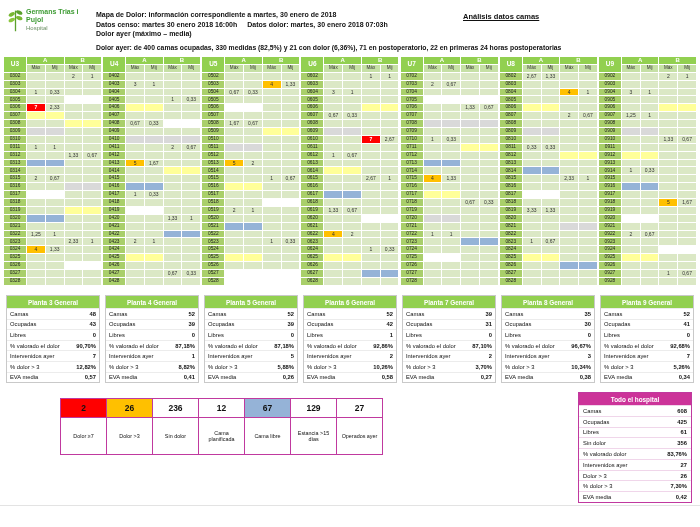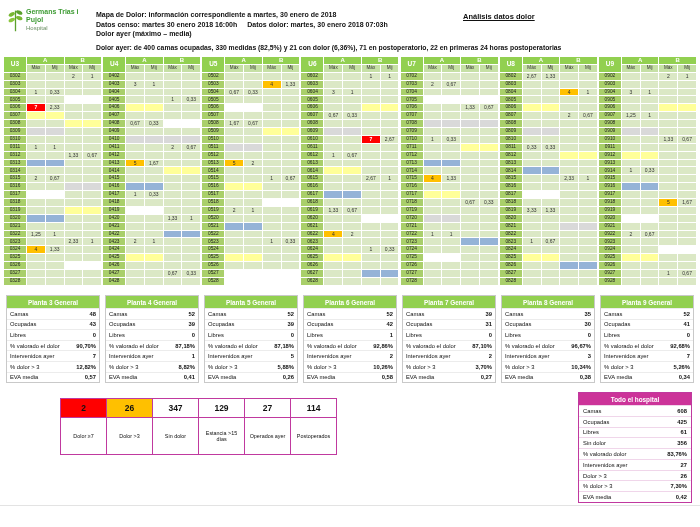--- a/index.html
+++ b/index.html
@@ -72,21 +72,21 @@
         <span class="logo-sub">Hospital</span>
       </div>
     </div>
     <div class="titles">
       <div class="t1">Mapa de Dolor: información correspondiente a martes, 30 enero de 2018</div>
       <div class="t2">
         <span>Datos censo: martes 30 enero 2018 16:00h</span><span>Datos dolor: martes, 30 enero 2018 07:03h</span>
       </div>
       <div class="t3">Dolor ayer (máximo – media)</div>
     </div>
-    <div class="analysis">Análisis datos dolor</div>
+    <div class="analysis">Análisis datos camas</div>
   </div>
 
   <div class="summary-line">Dolor ayer: de 400 camas ocupadas, 330 medidas (82,5%) y 21 con dolor (6,36%), 71 en postoperatorio, 22 en primeras 24 horas postoperatorias</div>
 
   <div class="bed-map">
       <div class="unit">
         <div class="cell hdr unit-title" style="grid-area: 1 / 1 / span 2;">U3</div>
         <div class="cell hdr" style="grid-area: 1 / 2 / auto / span 2;">A</div>
         <div class="cell hdr" style="grid-area: 1 / 4 / auto / span 2;">B</div>
         <div class="cell subhdr" style="grid-area: 2 / 2;">Máx</div>
@@ -1318,34 +1318,38 @@
   <div class="legend">
       <div class="lcol">
         <div class="lval" style="background: rgb(255, 0, 0);">2</div>
         <div class="llab">Dolor ≥7</div>
       </div>
       <div class="lcol">
         <div class="lval" style="background: rgb(255, 192, 0);">26</div>
         <div class="llab">Dolor &gt;3</div>
       </div>
       <div class="lcol">
-        <div class="lval" style="background: rgb(255, 255, 255);">347</div>
+        <div class="lval" style="background: rgb(255, 255, 255);">236</div>
         <div class="llab">Sin dolor</div>
+      </div>
+      <div class="lcol">
+        <div class="lval" style="background: rgb(255, 255, 255);">12</div>
+        <div class="llab">Cama planificada</div>
+      </div>
+      <div class="lcol">
+        <div class="lval" style="background: rgb(149, 179, 215);">67</div>
+        <div class="llab">Cama libre</div>
       </div>
       <div class="lcol">
         <div class="lval" style="background: rgb(255, 255, 255);">129</div>
         <div class="llab">Estancia &gt;15 días</div>
       </div>
       <div class="lcol">
         <div class="lval" style="background: rgb(255, 255, 255);">27</div>
         <div class="llab">Operados ayer</div>
-      </div>
-      <div class="lcol">
-        <div class="lval" style="background: rgb(255, 255, 255);">114</div>
-        <div class="llab">Postoperados</div>
       </div>
     </div>
 
   <div class="hospital">
     <div class="htitle">Todo el hospital</div>
     <div>
         <div class="hrow">
           <span class="hlabel">Camas</span>
           <span class="hvalue">608</span>
         </div>

